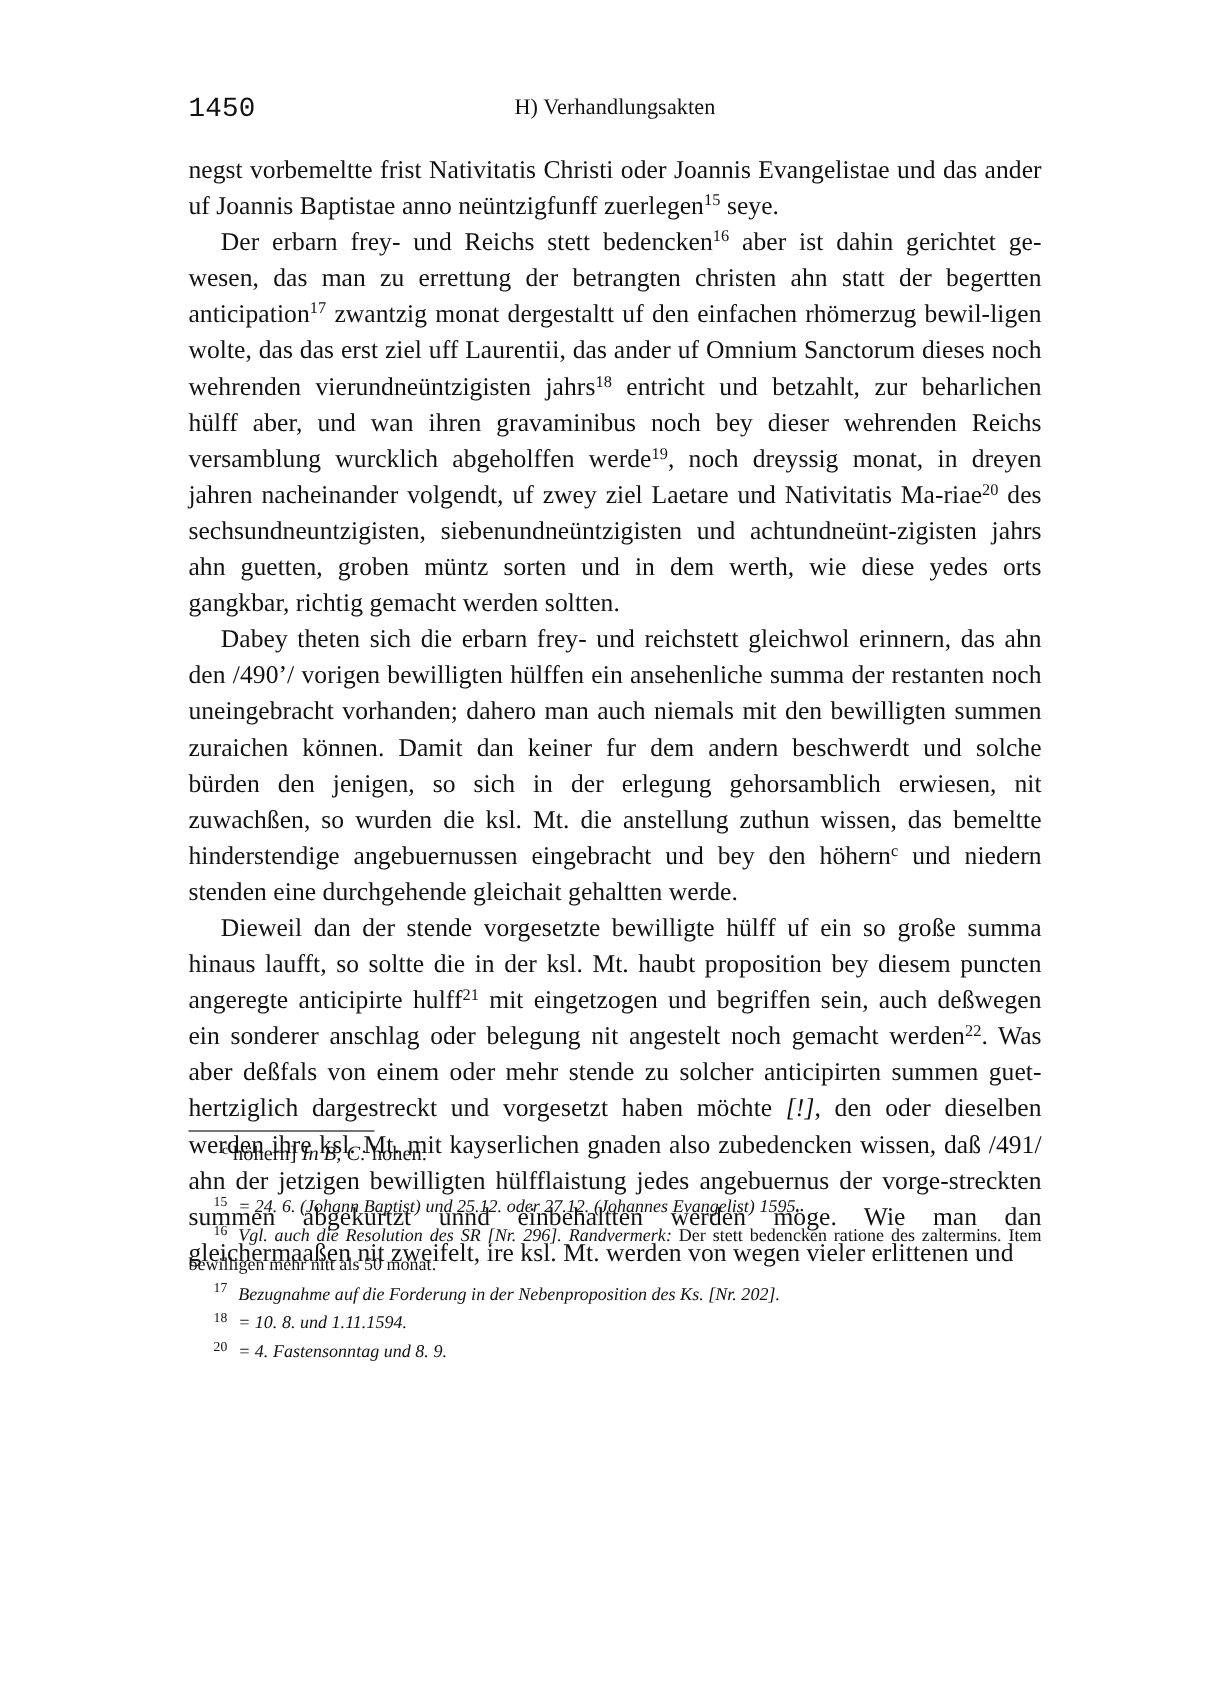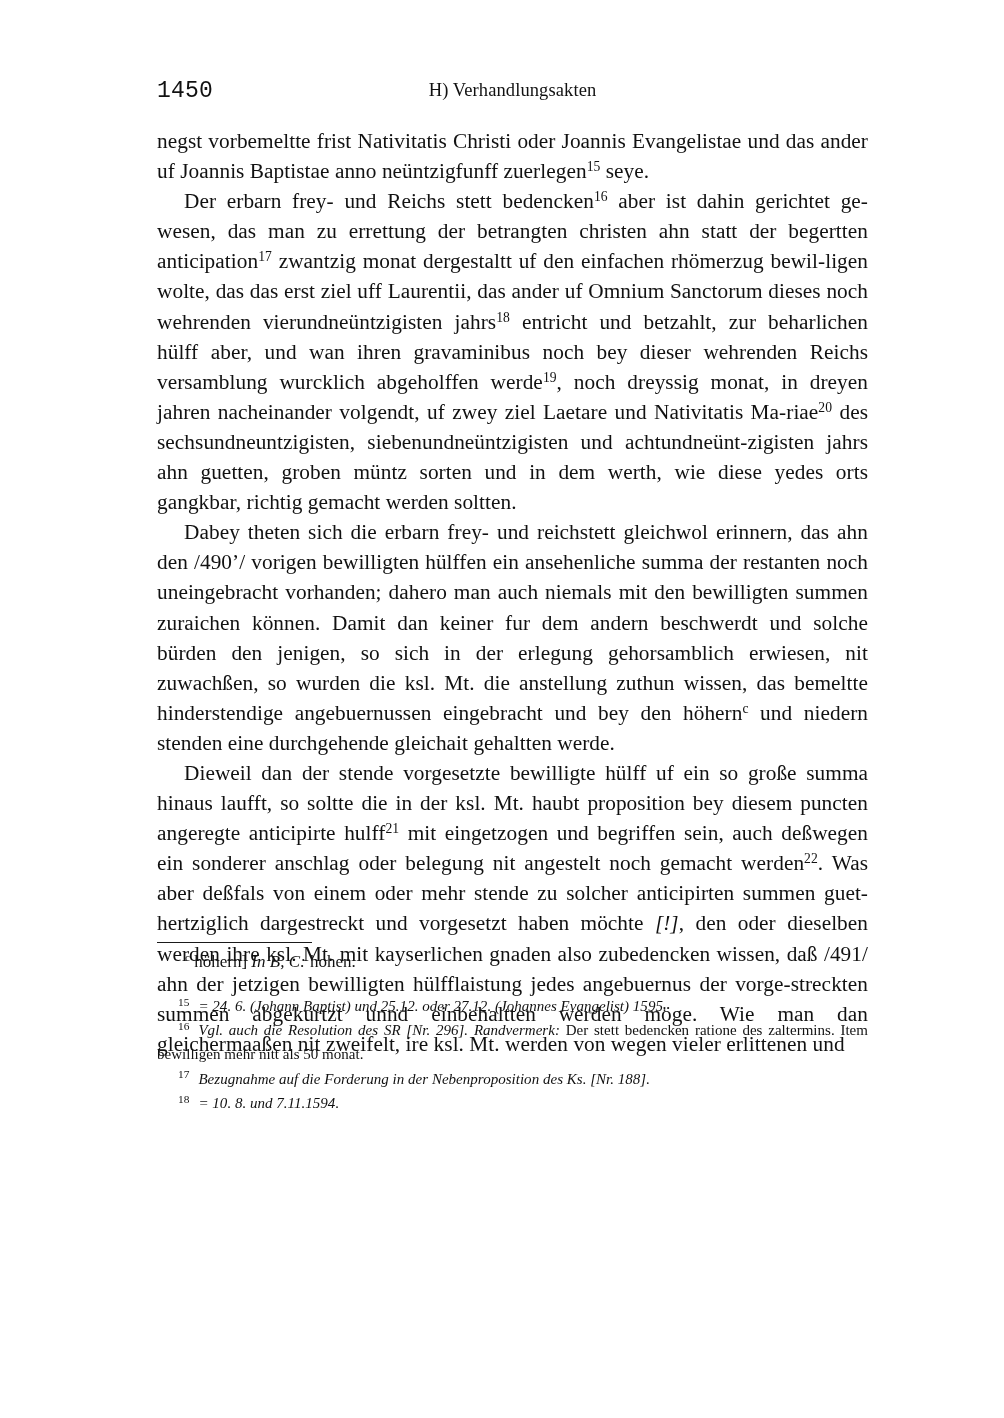--- a/index.html
+++ b/index.html
@@ -141,17 +141,18 @@
   </div>
 
   <div class="apparatus">
     <div class="app-rule"></div>
     <p class="app-line"><sup>c</sup> höhern] <span class="it">In B, C:</span> hohen.</p>
   </div>
 
   <div class="footnotes">
     <p class="fn"><sup class="fn-num">15</sup><span class="fn-gap"></span><span class="it">= 24. 6. (Johann Baptist) und 25.12. oder 27.12. (Johannes Evangelist) 1595.</span></p>
     <p class="fn"><sup class="fn-num">16</sup><span class="fn-gap"></span><span class="it">Vgl. auch die Resolution des SR [Nr. 296]. Randvermerk:</span> Der stett bedencken ratione des zaltermins. Item bewilligen mehr nitt als 50 monat.</p>
-    <p class="fn"><sup class="fn-num">17</sup><span class="fn-gap"></span><span class="it">Bezugnahme auf die Forderung in der Nebenproposition des Ks. [Nr. 188].</span></p>
-    <p class="fn"><sup class="fn-num">18</sup><span class="fn-gap"></span><span class="it">= 10. 8. und 7.11.1594.</span></p>
+    <p class="fn"><sup class="fn-num">17</sup><span class="fn-gap"></span><span class="it">Bezugnahme auf die Forderung in der Nebenproposition des Ks. [Nr. 202].</span></p>
+    <p class="fn"><sup class="fn-num">18</sup><span class="fn-gap"></span><span class="it">= 10. 8. und 1.11.1594.</span></p>
+    <p class="fn"><sup class="fn-num">20</sup><span class="fn-gap"></span><span class="it">= 4. Fastensonntag und 8. 9.</span></p>
   </div>
 
 </div>
 
 </body></html>

